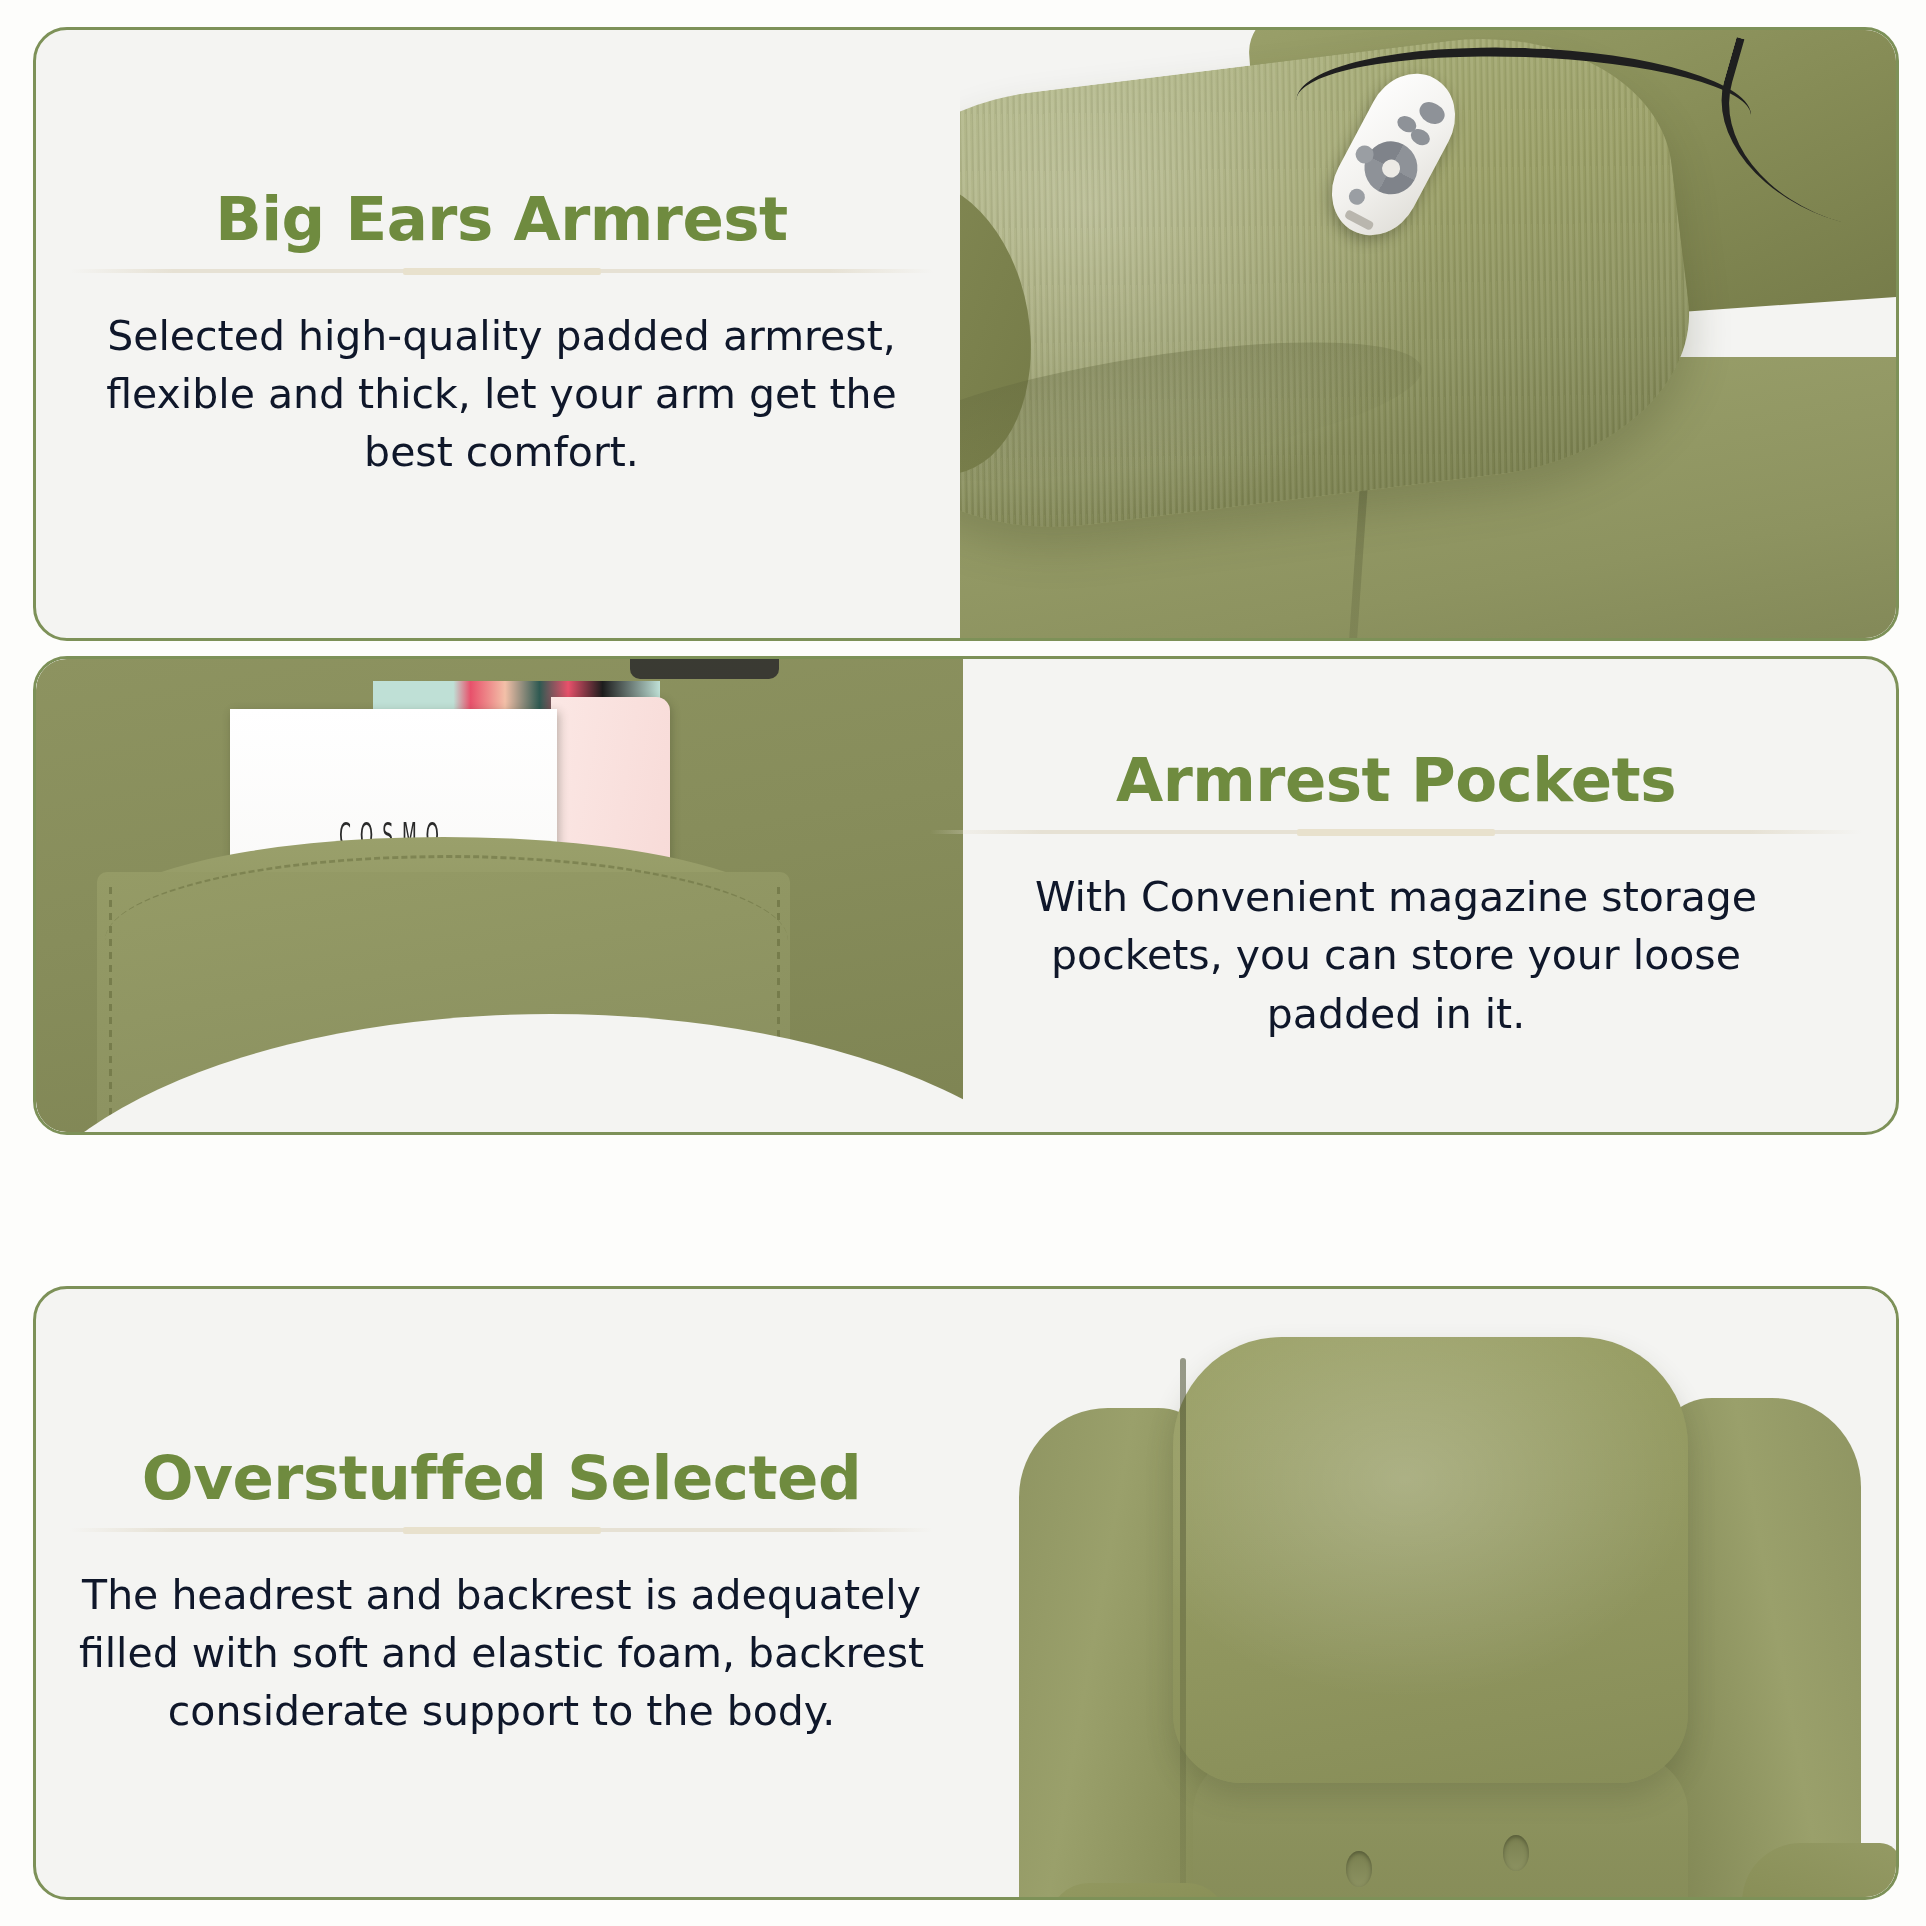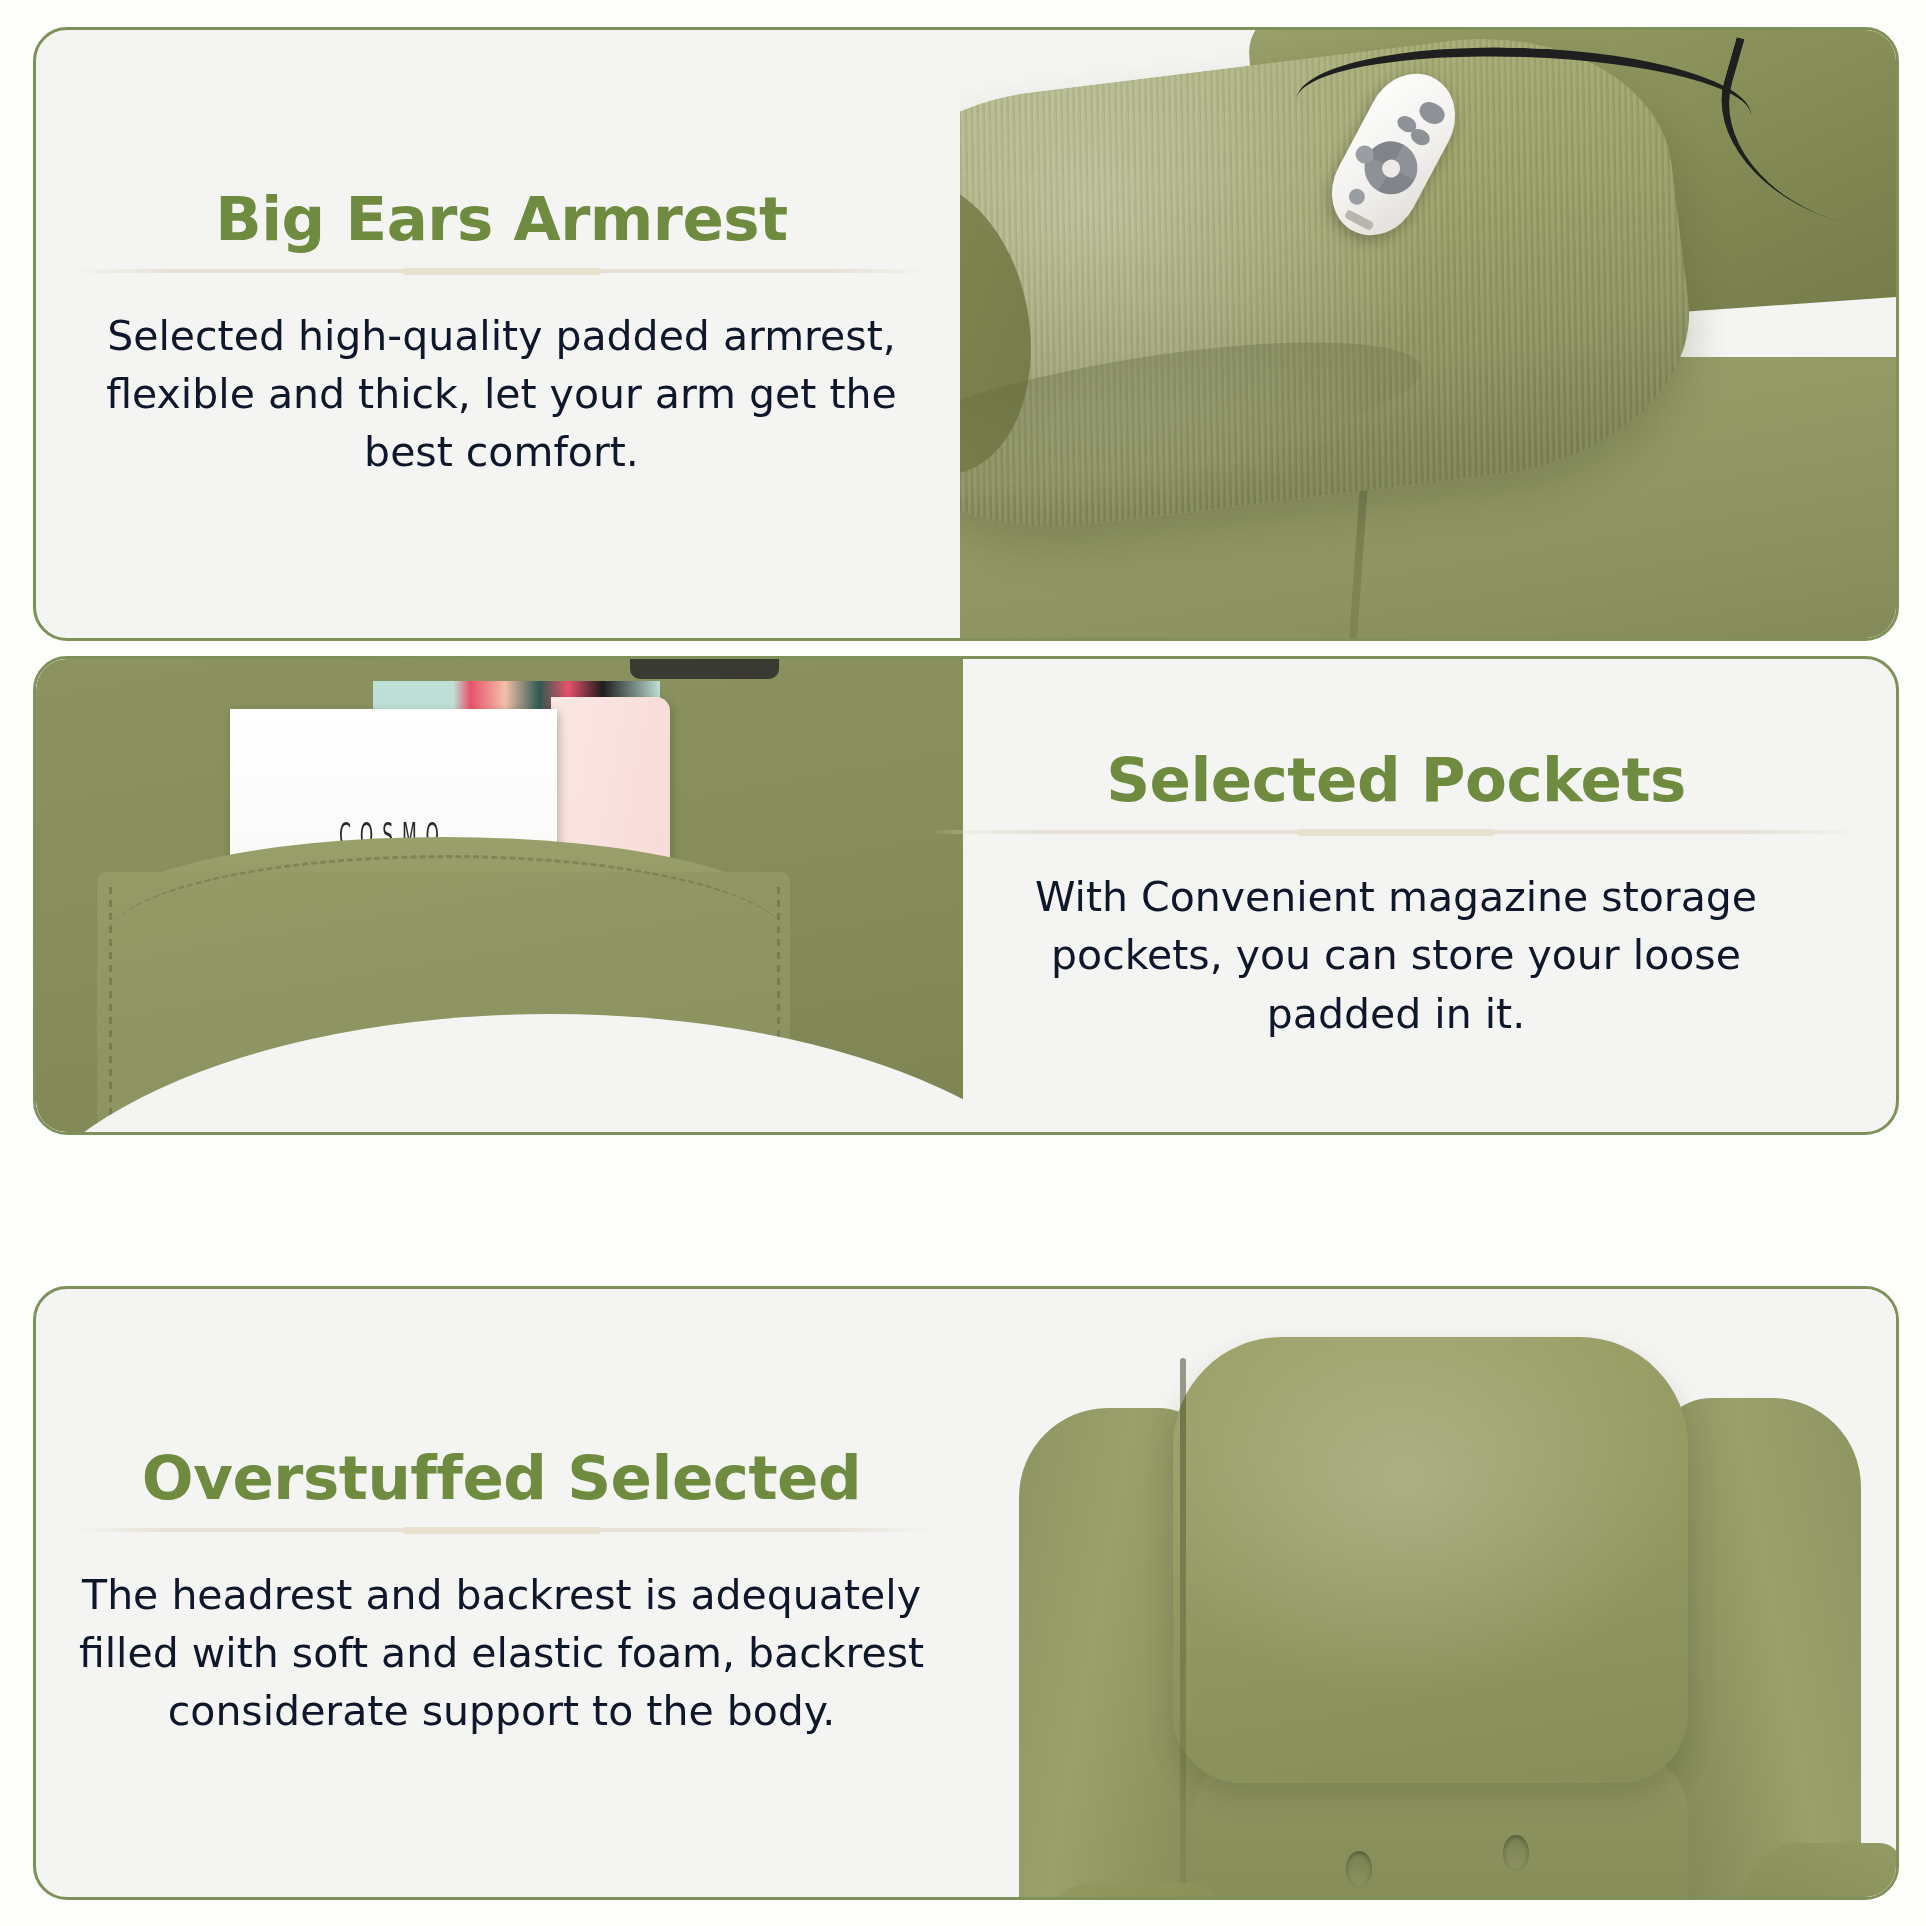--- a/index.html
+++ b/index.html
@@ -404,21 +404,21 @@
       <div class="p2-pocket-lip cord-h"></div>
       <div class="p2-pocket cord-h"></div>
       <div class="p2-pocket-stitch-top"></div>
       <div class="p2-pocket-stitch-l"></div>
       <div class="p2-pocket-stitch-r"></div>
 
       <div class="p2-fabric-curve"></div>
     </div>
 
     <div class="textblock tb-right">
-      <h2 class="headline">Selected Pockets</h2>
+      <h2 class="headline">Armrest Pockets</h2>
       <div class="divider"></div>
       <p class="body-copy">With Convenient magazine storage pockets, you can store your loose padded in it.</p>
     </div>
 
   </section>
 
   <section class="panel p3">
 
     <div class="photo ph-right">
       <div class="p3-base"></div>

